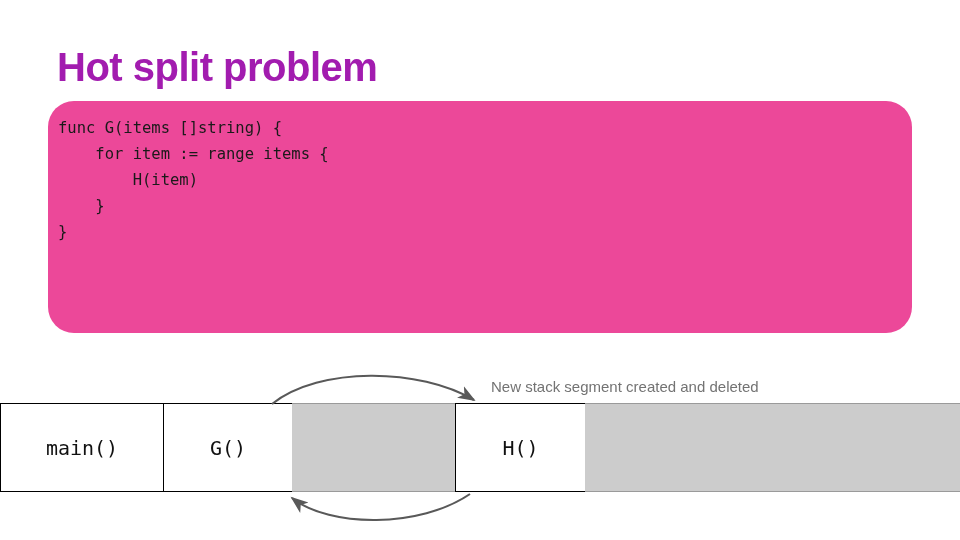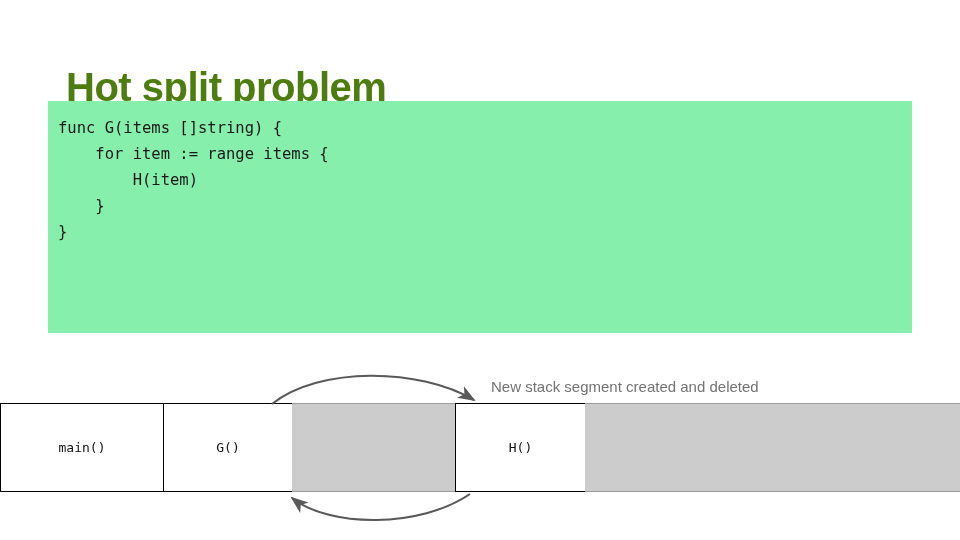--- a/index.html
+++ b/index.html
@@ -12,41 +12,41 @@
     width: 960px;
     height: 540px;
     background: #ffffff;
     overflow: hidden;
     font-family: "Liberation Sans", sans-serif;
   }
 
   
   #title {
     position: absolute;
-    left: 66px;
+    left: 57px;
     top: 45px;
     font-size: 40px;
     font-weight: bold;
-    color: #4d7c0f;
+    color: #a21caf;
     letter-spacing: -0.5px;
     line-height: 1.1;
     white-space: nowrap;
-    margin-top: 20px;
   }
 
   
   #code-block {
     position: absolute;
     left: 48px;
     top: 101px;
     width: 864px;
     height: 232px;
-    background: #86efac;
+    background: #ec4899;
     box-sizing: border-box;
     padding: 14px 0 0 10px;
+    border-radius: 26px;
   }
   #code-text {
     font-family: "DejaVu Sans Mono", "Liberation Mono", monospace;
     font-size: 15.5px;
     line-height: 26px;
     color: #1a1a1a;
     white-space: pre;
     margin: 0;
   }
 
@@ -75,21 +75,21 @@
   }
   .frame {
     position: absolute;
     top: 0;
     height: 89px;
     box-sizing: border-box;
     display: flex;
     align-items: center;
     justify-content: center;
     font-family: "DejaVu Sans Mono", "Liberation Mono", monospace;
-    font-size: 13px;
+    font-size: 20px;
     color: #111111;
   }
   .frame-white {
     background: #ffffff;
     border: 1.5px solid #000000;
   }
   .frame-gray {
     background: #cccccc;
     border-top: 1.5px solid #9a9a9a;
     border-bottom: 1.5px solid #9a9a9a;

